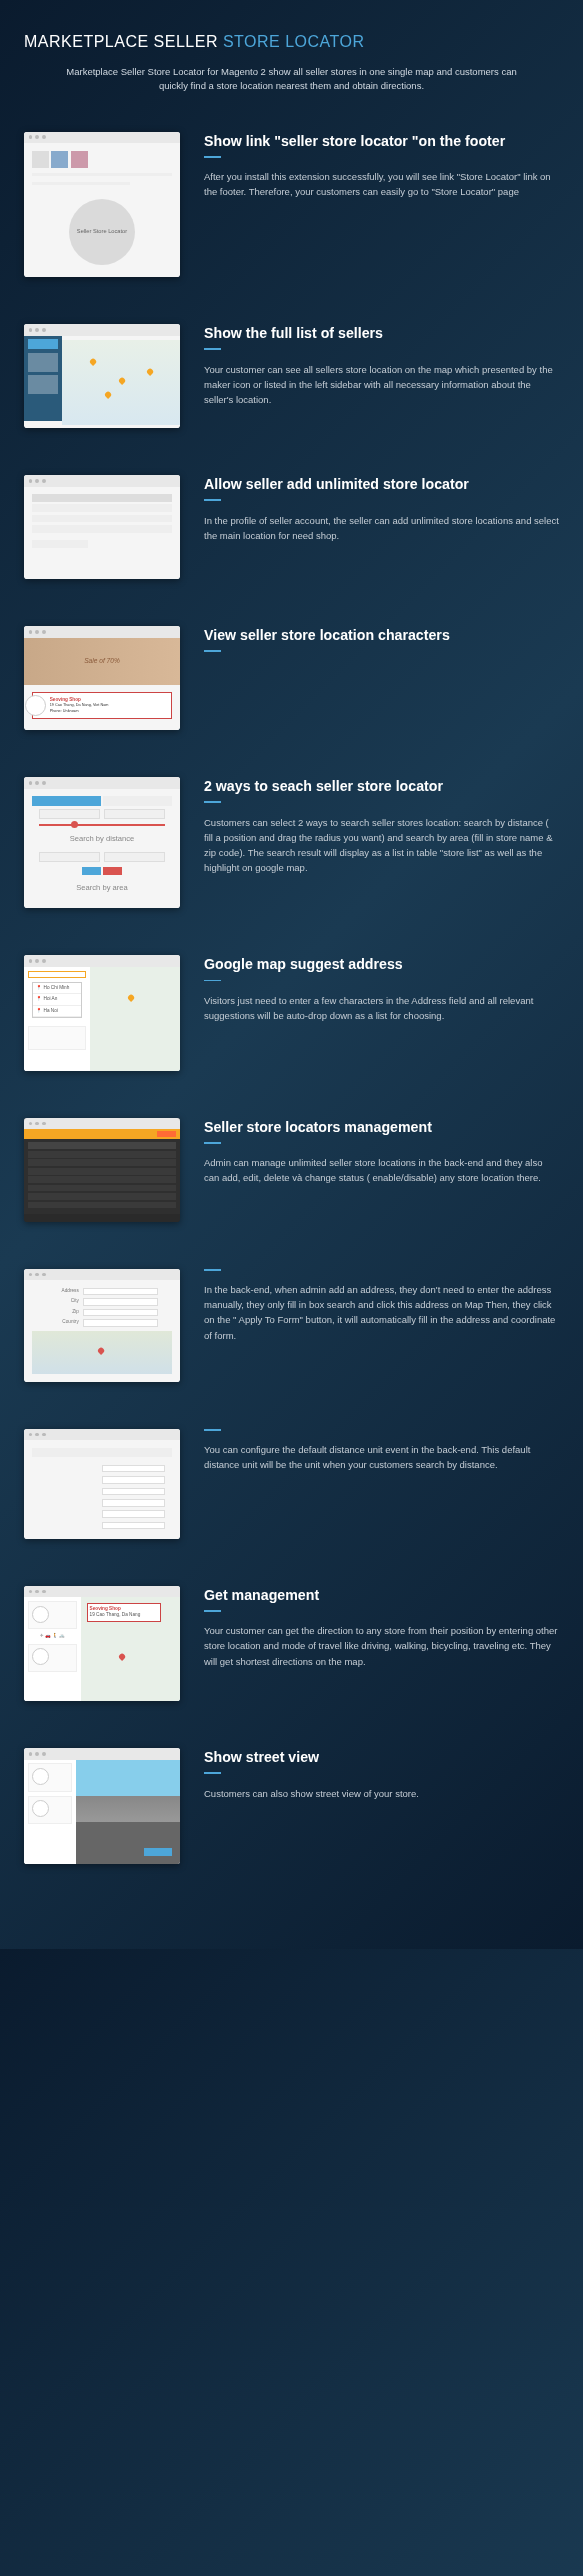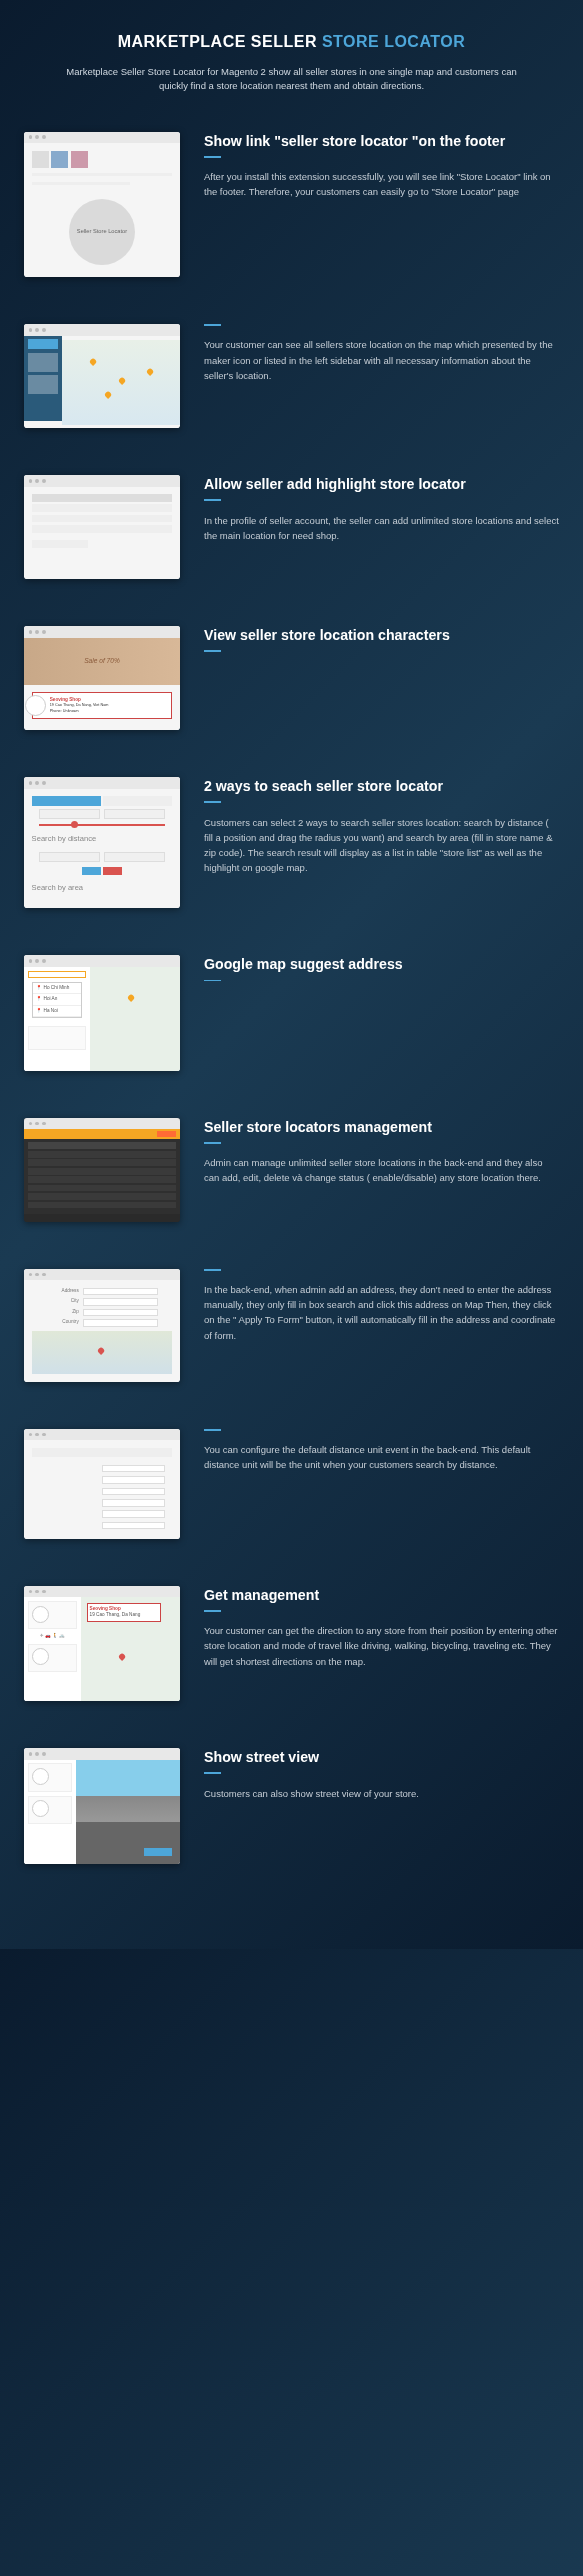--- a/index.html
+++ b/index.html
@@ -4,23 +4,22 @@
   <style>
     * { margin: 0; padding: 0; box-sizing: border-box; }
     body {
       width: 583px;
       background: linear-gradient(135deg, #0a1b2e 0%, #1a3a52 50%, #0a1b2e 100%);
       font-family: Arial, Helvetica, sans-serif;
       color: #fff;
       padding: 33px 24px 38px;
     }
     .title {
-      text-align: center;
       font-size: 16px;
-      font-weight: bold;
+      font-weight: normal;
       letter-spacing: 0.5px;
       margin-bottom: 14.2px;
     }
     .title .blue { color: #4da6d9; }
     .subtitle {
       text-align: center;
       font-size: 9.5px;
       line-height: 1.5;
       color: #d0d8e0;
       max-width: 455px;
@@ -97,21 +96,21 @@
     }
     .map-pin { position: absolute; width: 5.7px; height: 5.7px; background: #f5a623; border-radius: 50% 50% 50% 0; transform: rotate(-45deg); }
     .ss-sidebar { display: flex; }
     .ss-side { width: 38px; background: #2a5a7a; height: 85px; }
     .ss-side-item { height: 9.5px; margin: 3.8px; background: #4da6d9; }
     .ss-row { height: 7.6px; background: #eee; margin-bottom: 2.8px; }
     .ss-row.head { background: #ddd; }
     .ss-banner { height: 47px; background: linear-gradient(90deg,#c8a888,#d8b898); display:flex; align-items:center; justify-content:center; color:#8a5a3a; font-size:6.6px; font-style:italic; }
     .ss-popup { background:#fff; border:0.9px solid #c44; padding:3.8px; margin:7.6px; font-size:4.7px; color:#333; position:relative; }
     .ss-popup::before { content:''; position:absolute; left:-7.6px; top:1.9px; width:19px; height:19px; border-radius:50%; background:#fff; border:0.9px solid #ccc; }
-    .ss-search-label { font-size:7.6px; color:#888; margin:7.6px 0; }
+    .ss-search-label { text-align:center; font-size:7.6px; color:#888; margin:7.6px 0; }
     .ss-inputs { display:flex; gap:3.8px; padding:0 7.6px; }
     .ss-input { flex:1; height:9.5px; background:#f0f0f0; border:0.9px solid #ddd; }
     .ss-btn-row { display:flex; gap:2.8px; justify-content:center; margin:5.7px 0; }
     .ss-btn { width:19px; height:7.6px; background:#4da6d9; }
     .ss-btn.alt { background:#d9534f; }
     .ss-dropdown { background:#fff; border:0.9px solid #ccc; margin:3.8px; }
     .ss-dd-item { padding:1.9px 3.8px; border-bottom:0.9px solid #eee; font-size:4.7px; color:#555; }
     .ss-map-right { flex:1; background:#e8f0e8; position:relative; }
     .ss-admin { background:#2a2a2a; }
     .ss-admin-head { height:9.5px; background:#f5a623; display:flex; justify-content:flex-end; padding:0 3.8px; }
@@ -185,20 +184,21 @@
             <div class="ss-map" style="flex:1;height:85px">
               <span class="map-pin" style="top:19px;left:28.4px"></span>
               <span class="map-pin" style="top:38px;left:57px"></span>
               <span class="map-pin" style="top:28.4px;left:85px"></span>
               <span class="map-pin" style="top:52px;left:43px"></span>
             </div>
           </div>
         </div>
       </div>
       <div class="feature-text">
+        <div class="feature-title">Show the full list of sellers</div>
         <div class="divider"></div>
         <div class="feature-desc">Your customer can see all sellers store location on the map which presented by the maker icon or listed in the left sidebar with all necessary information about the seller's location.</div>
       </div>
     </div>
     <div class="feature">
       <div class="screenshot">
         <div class="screenshot-header">
           <span class="dot"></span>
           <span class="dot"></span>
           <span class="dot"></span>
@@ -206,21 +206,21 @@
         <div class="screenshot-body">
           <div class="ss-row head"></div>
           <div class="ss-row"></div>
           <div class="ss-row"></div>
           <div class="ss-row"></div>
           <div style="height:4.7px"></div>
           <div class="ss-row" style="width:40%"></div>
         </div>
       </div>
       <div class="feature-text">
-        <div class="feature-title">Allow seller add highlight store locator</div>
+        <div class="feature-title">Allow seller add unlimited store locator</div>
         <div class="divider"></div>
         <div class="feature-desc">In the profile of seller account, the seller can add unlimited store locations and select the main location for need shop.</div>
       </div>
     </div>
     <div class="feature">
       <div class="screenshot">
         <div class="screenshot-header">
           <span class="dot"></span>
           <span class="dot"></span>
           <span class="dot"></span>
@@ -293,20 +293,21 @@
             <div style="margin-top:7.6px;height:24px;background:#fafafa;border:0.9px solid #eee"></div>
           </div>
           <div class="ss-map-right">
             <span class="map-pin" style="top:28.4px;left:38px"></span>
           </div>
         </div>
       </div>
       <div class="feature-text">
         <div class="feature-title">Google map suggest address</div>
         <div class="divider"></div>
+        <div class="feature-desc">Visitors just need to enter a few characters in the Address field and all relevant suggestions will be auto-drop down as a list for choosing.</div>
       </div>
     </div>
     <div class="feature">
       <div class="screenshot ss-admin">
         <div class="screenshot-header">
           <span class="dot"></span>
           <span class="dot"></span>
           <span class="dot"></span>
         </div>
         <div class="screenshot-body" style="padding: 0px; background: rgb(47, 47, 47);">

